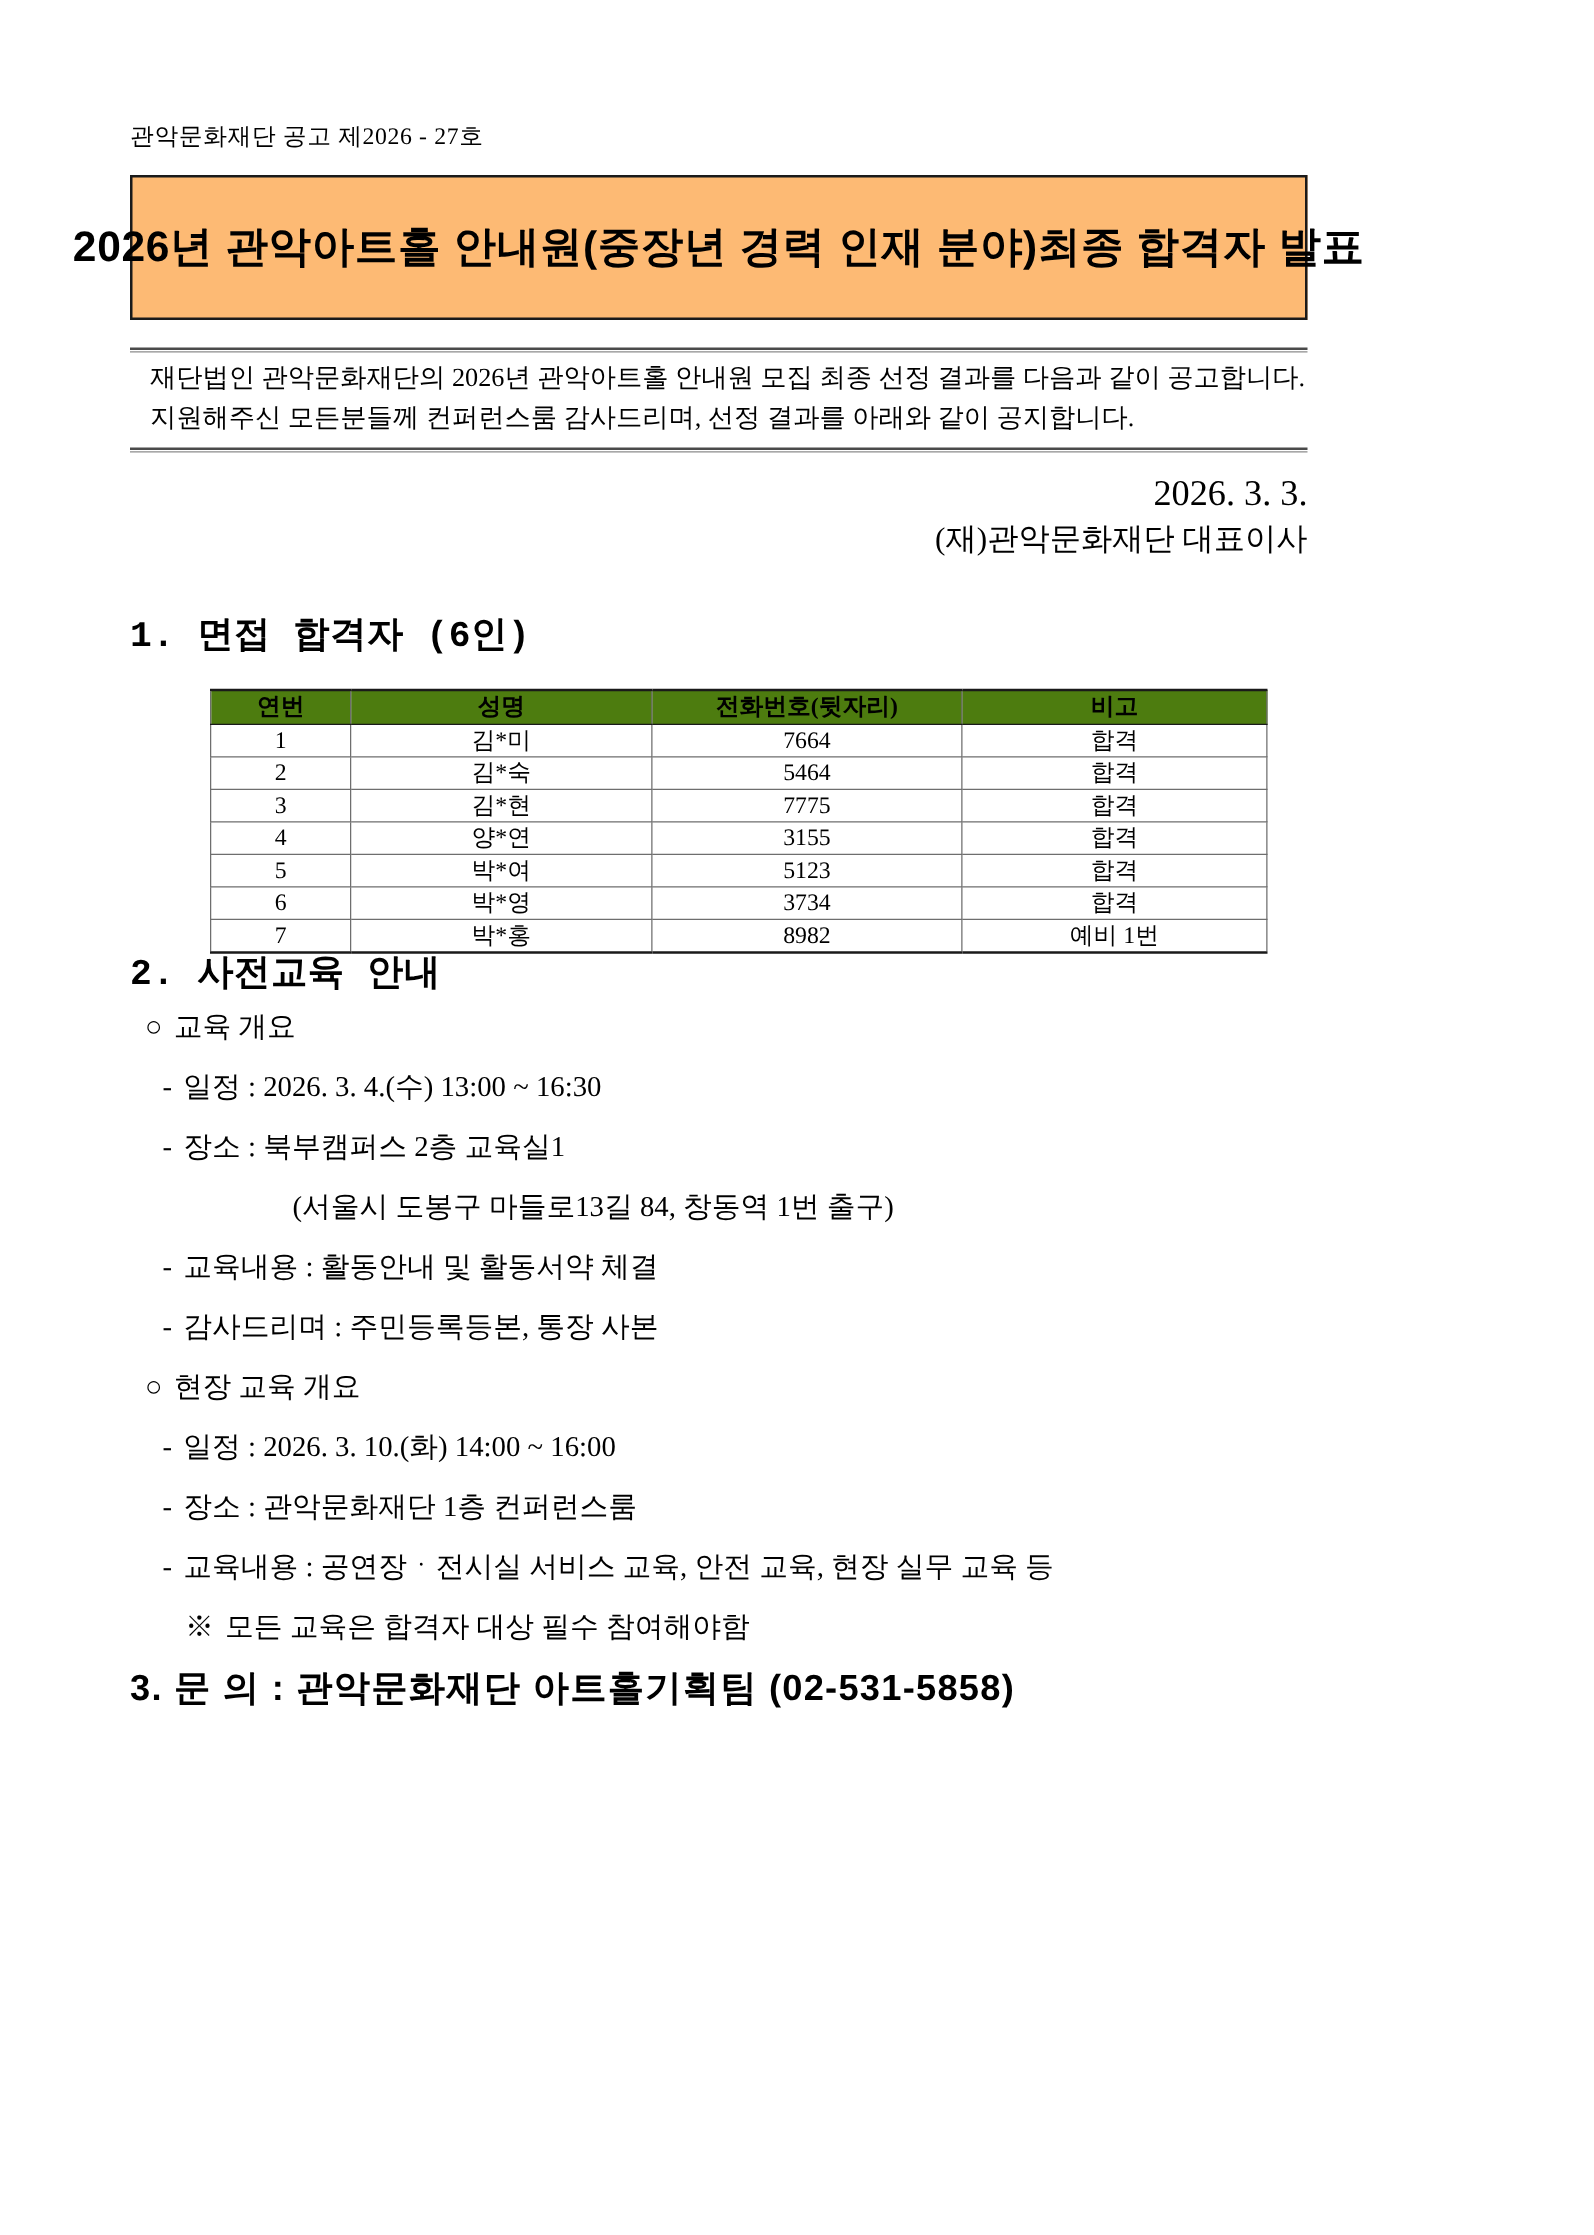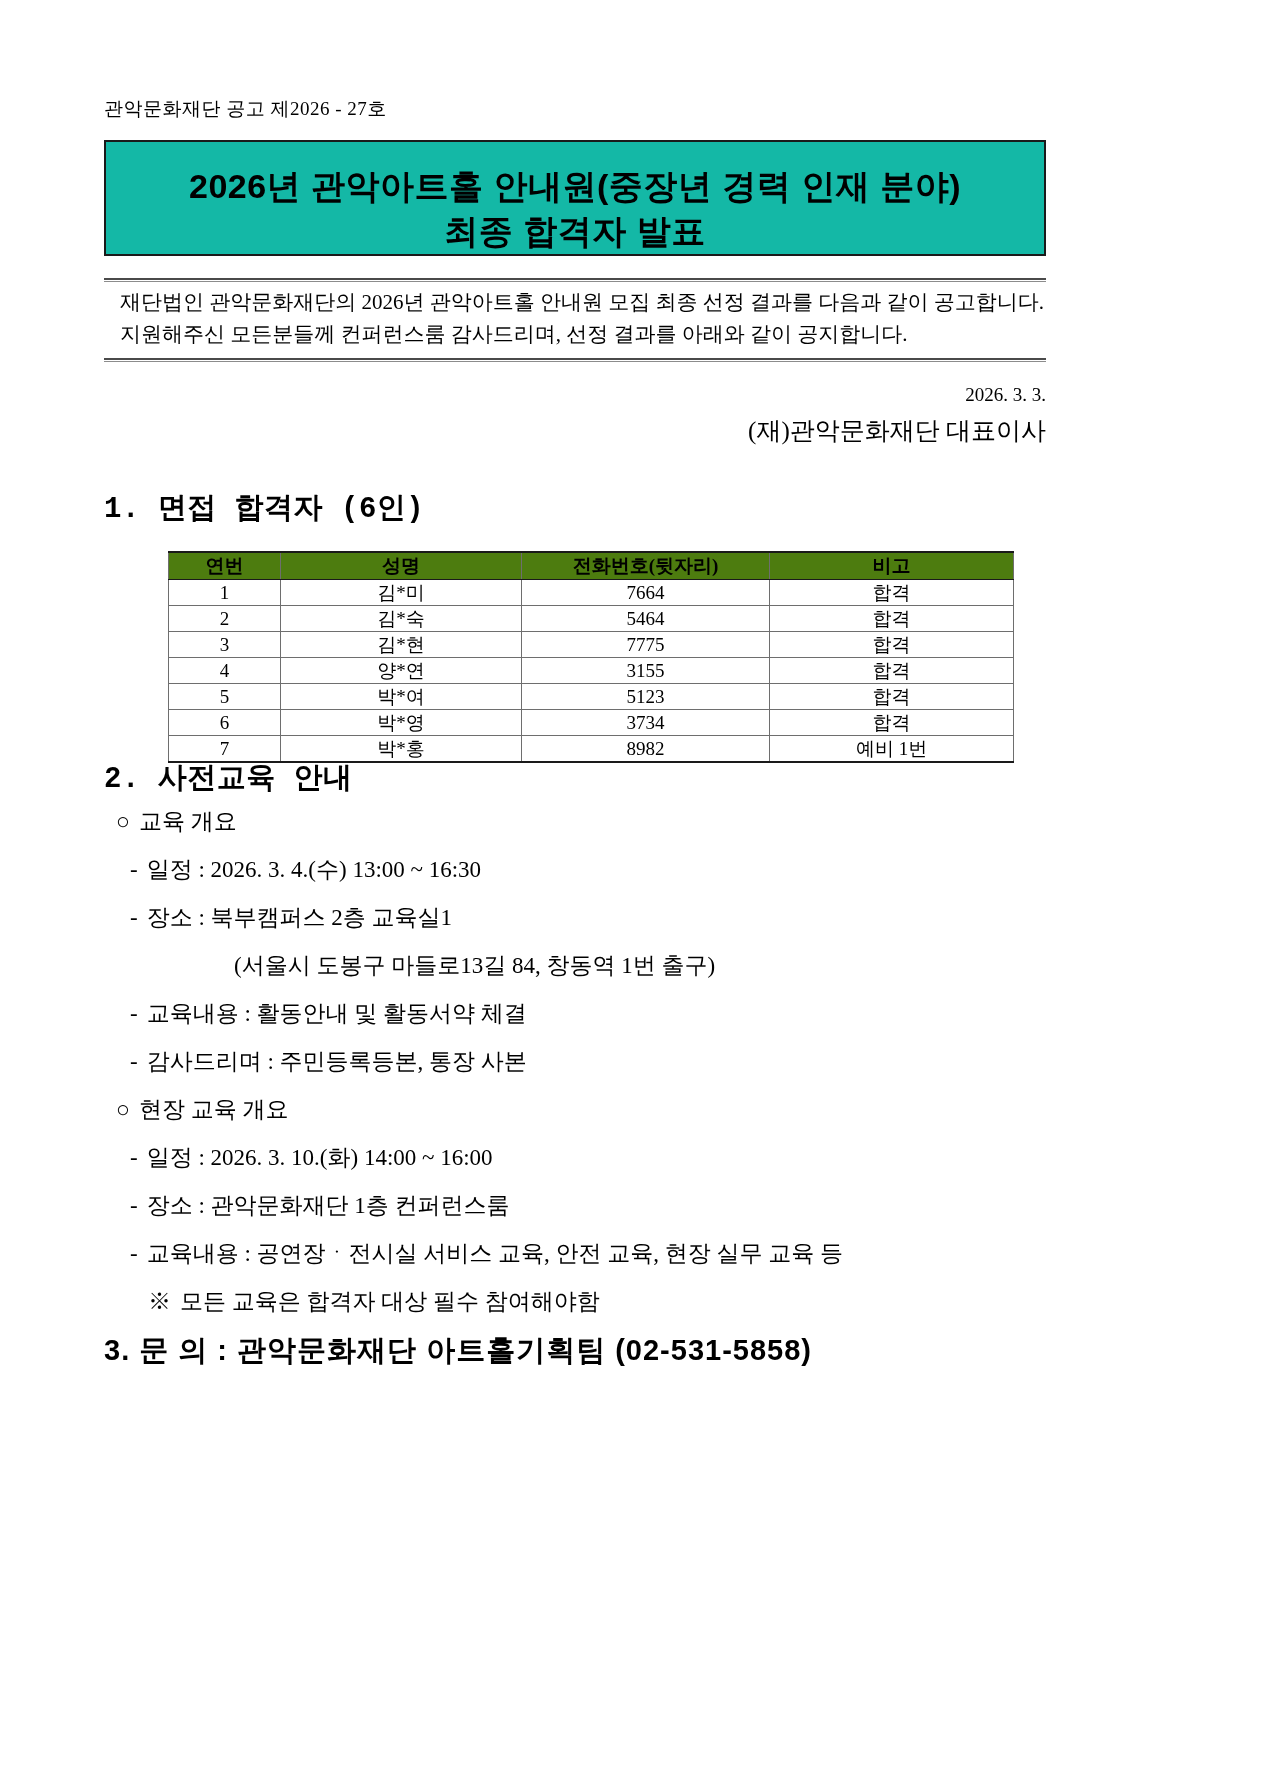--- a/index.html
+++ b/index.html
@@ -35,27 +35,27 @@
     white-space: nowrap;
   }
 
   
   .title-box {
     position: absolute;
     left: 104px;
     top: 140px;
     width: 942px;
     height: 116px;
-    background: #14b8a6;
+    background: #fdba74;
     border: 2px solid #1a1a1a;
     box-sizing: border-box;
     display: flex;
-    flex-direction: column;
+    flex-direction: row;
     align-items: center;
-    justify-content: flex-end;
+    justify-content: center;
   }
   .title-line {
     font-family: "Liberation Sans", "DejaVu Sans", sans-serif;
     font-weight: 900;
     font-size: 34px;
     line-height: 45px;
     letter-spacing: 0.5px;
     white-space: nowrap;
     color: #000;
   }
@@ -83,21 +83,21 @@
     line-height: 32px;
   }
   .intro p { margin: 0; white-space: nowrap; }
 
   
   .sign-block {
     position: absolute;
     right: 229px;
     top: 372px;
     text-align: left;
-    font-size: 19px;
+    font-size: 29px;
     line-height: 46px;
     white-space: nowrap;
   }
   .signer {
     position: absolute;
     right: 229px;
     top: 414px;
     font-size: 25px;
     white-space: nowrap;
     text-align: center;

